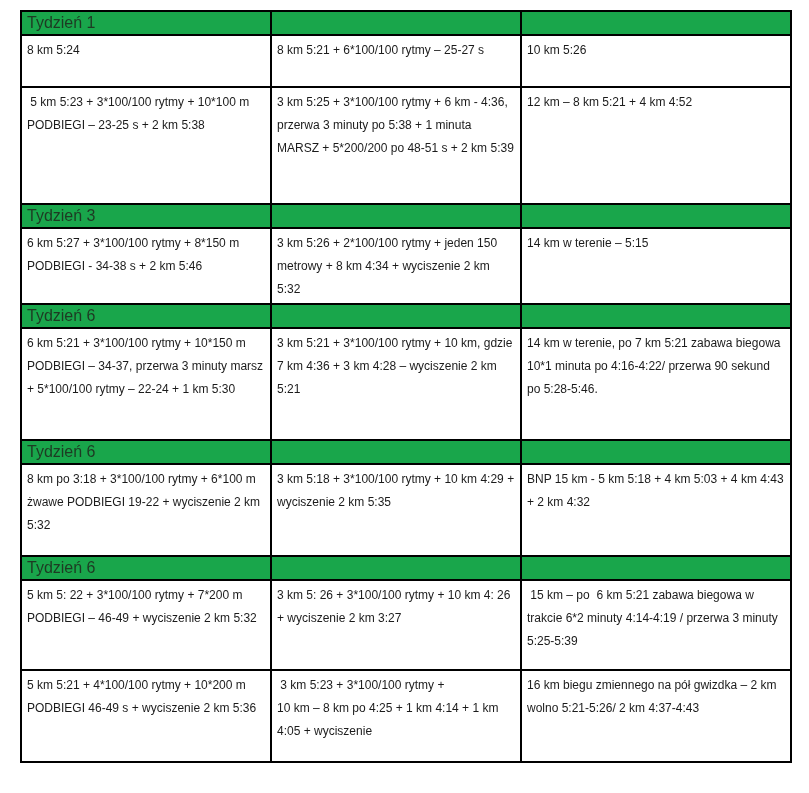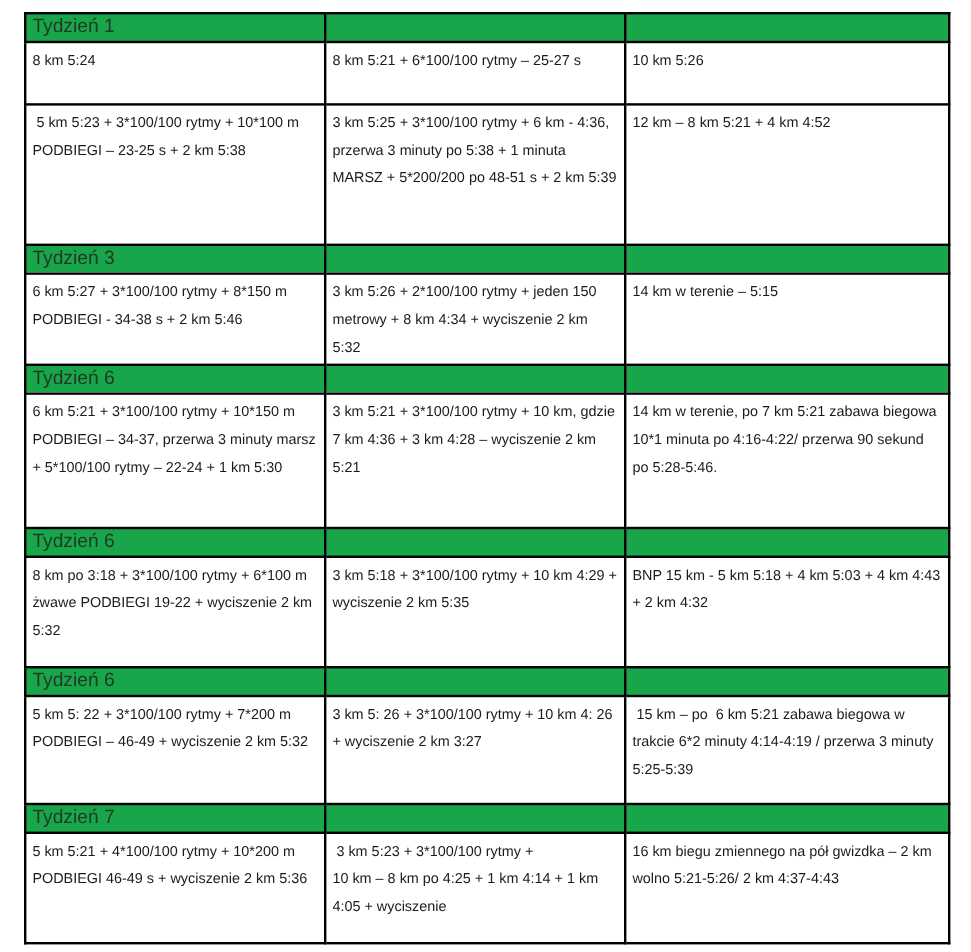--- a/index.html
+++ b/index.html
@@ -126,25 +126,20 @@
       <td class="hc"></td>
       <td class="hc"></td>
     </tr>
     <tr>
       <td class="cell h90">5 km 5: 22 + 3*100/100 rytmy + 7*200 m PODBIEGI – 46-49 + wyciszenie 2 km 5:32</td>
       <td class="cell h90">3 km 5: 26 + 3*100/100 rytmy + 10 km 4: 26 + wyciszenie 2 km 3:27</td>
       <td class="cell h90"> 15 km – po  6 km 5:21 zabawa biegowa w trakcie 6*2 minuty 4:14-4:19 / przerwa 3 minuty 5:25-5:39</td>
     </tr>
 
     <tr>
-      <td class="hc">Tydzień 7</td>
-      <td class="hc"></td>
-      <td class="hc"></td>
-    </tr>
-    <tr>
       <td class="cell h92">5 km 5:21 + 4*100/100 rytmy + 10*200 m PODBIEGI 46-49 s + wyciszenie 2 km 5:36</td>
       <td class="cell h92"> 3 km 5:23 + 3*100/100 rytmy +
 10 km – 8 km po 4:25 + 1 km 4:14 + 1 km 4:05 + wyciszenie</td>
       <td class="cell h92">16 km biegu zmiennego na pół gwizdka – 2 km wolno 5:21-5:26/ 2 km 4:37-4:43</td>
     </tr>
   </tbody>
     </table>
 </div>
 
 </body></html>

